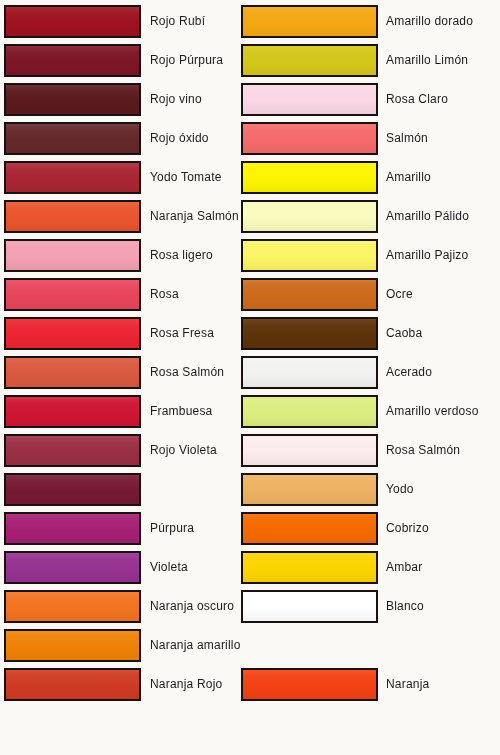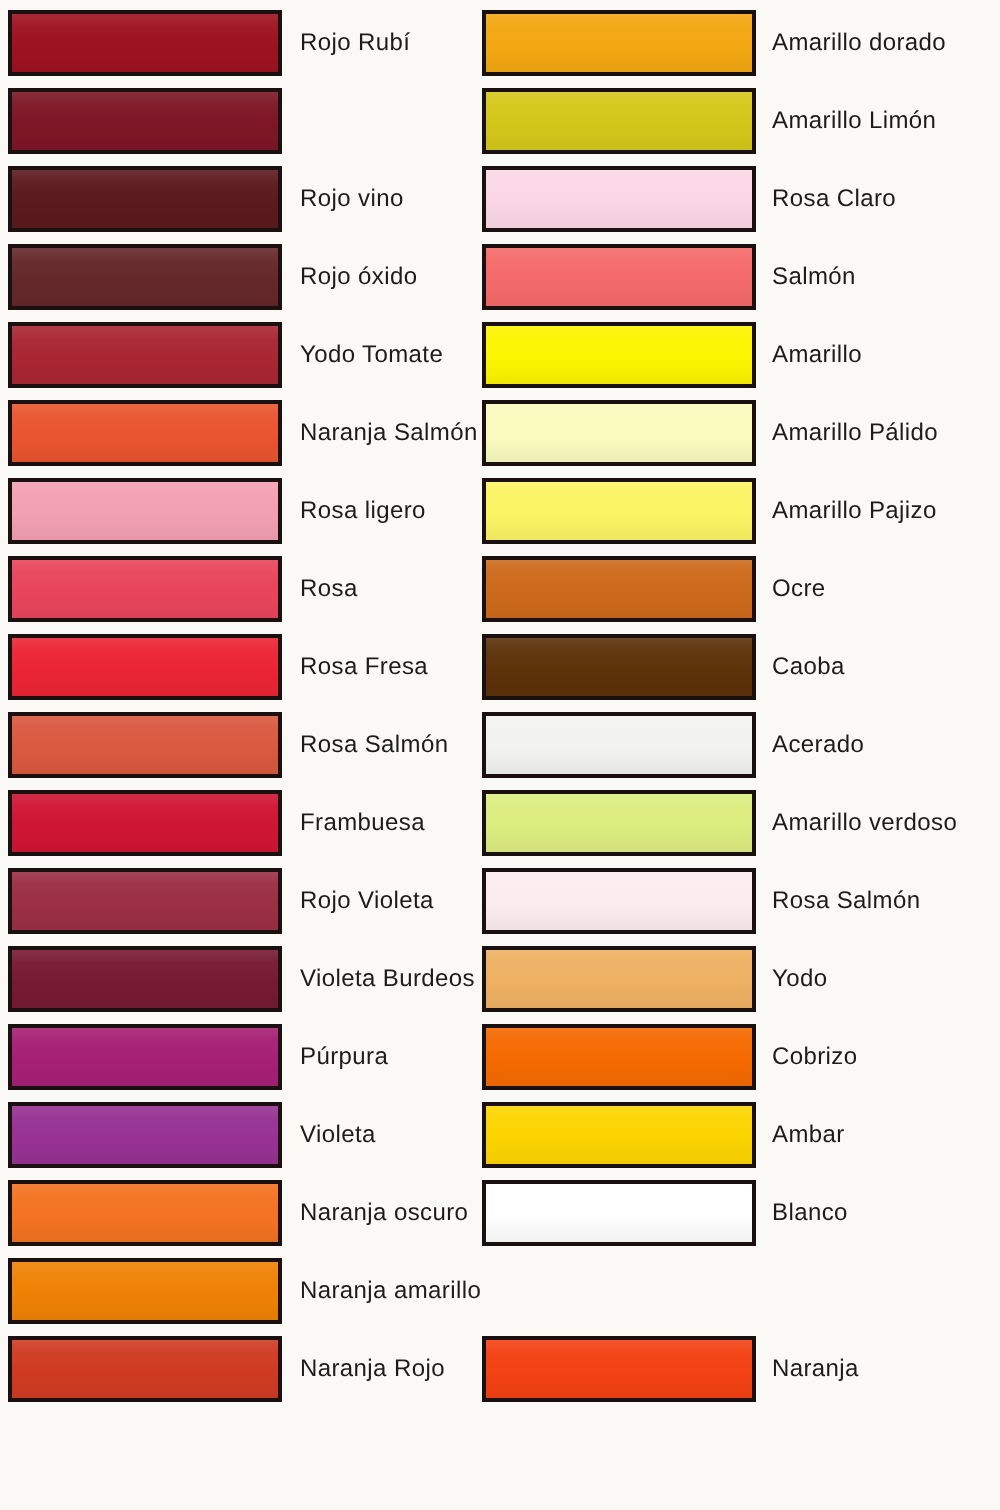--- a/index.html
+++ b/index.html
@@ -80,20 +80,21 @@
       <div class="swatch-row" style="top: 5px;">
         <div class="swatch" style="border-color: rgb(26, 16, 16);">
           <div class="swatch-inner" style="background-color: rgb(158, 18, 32);"></div>
         </div>
         <div class="swatch-label">Rojo Rubí</div>
       </div>
       <div class="swatch-row" style="top: 44px;">
         <div class="swatch" style="border-color: rgb(26, 16, 16);">
           <div class="swatch-inner" style="background-color: rgb(125, 22, 38);"></div>
         </div>
+        <div class="swatch-label">Rojo Púrpura</div>
       </div>
       <div class="swatch-row" style="top: 83px;">
         <div class="swatch" style="border-color: rgb(26, 16, 16);">
           <div class="swatch-inner" style="background-color: rgb(91, 26, 29);"></div>
         </div>
         <div class="swatch-label">Rojo vino</div>
       </div>
       <div class="swatch-row" style="top: 122px;">
         <div class="swatch" style="border-color: rgb(26, 16, 16);">
           <div class="swatch-inner" style="background-color: rgb(100, 40, 42);"></div>
@@ -145,21 +146,20 @@
       <div class="swatch-row" style="top: 434px;">
         <div class="swatch" style="border-color: rgb(26, 16, 16);">
           <div class="swatch-inner" style="background-color: rgb(155, 47, 68);"></div>
         </div>
         <div class="swatch-label">Rojo Violeta</div>
       </div>
       <div class="swatch-row" style="top: 473px;">
         <div class="swatch" style="border-color: rgb(26, 16, 16);">
           <div class="swatch-inner" style="background-color: rgb(118, 26, 51);"></div>
         </div>
-        <div class="swatch-label">Violeta Burdeos</div>
       </div>
       <div class="swatch-row" style="top: 512px; text-align: right;">
         <div class="swatch" style="border-color: rgb(26, 16, 16);">
           <div class="swatch-inner" style="background-color: rgb(165, 32, 116);"></div>
         </div>
         <div class="swatch-label">Púrpura</div>
       </div>
       <div class="swatch-row" style="top: 551px;">
         <div class="swatch" style="border-color: rgb(26, 16, 16);">
           <div class="swatch-inner" style="background-color: rgb(151, 50, 146);"></div>

